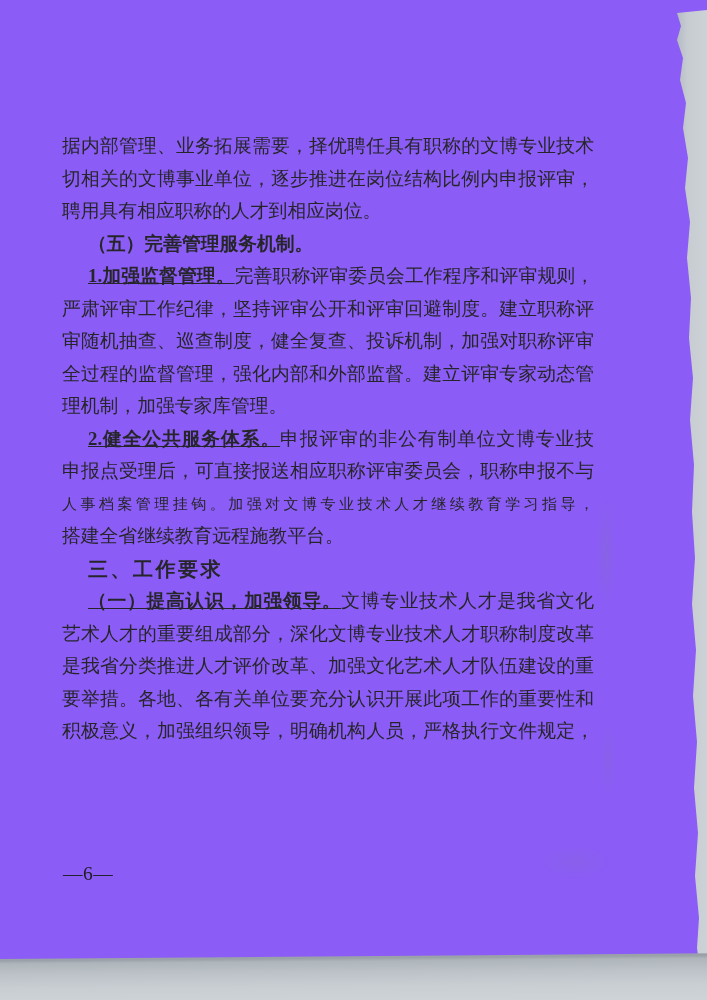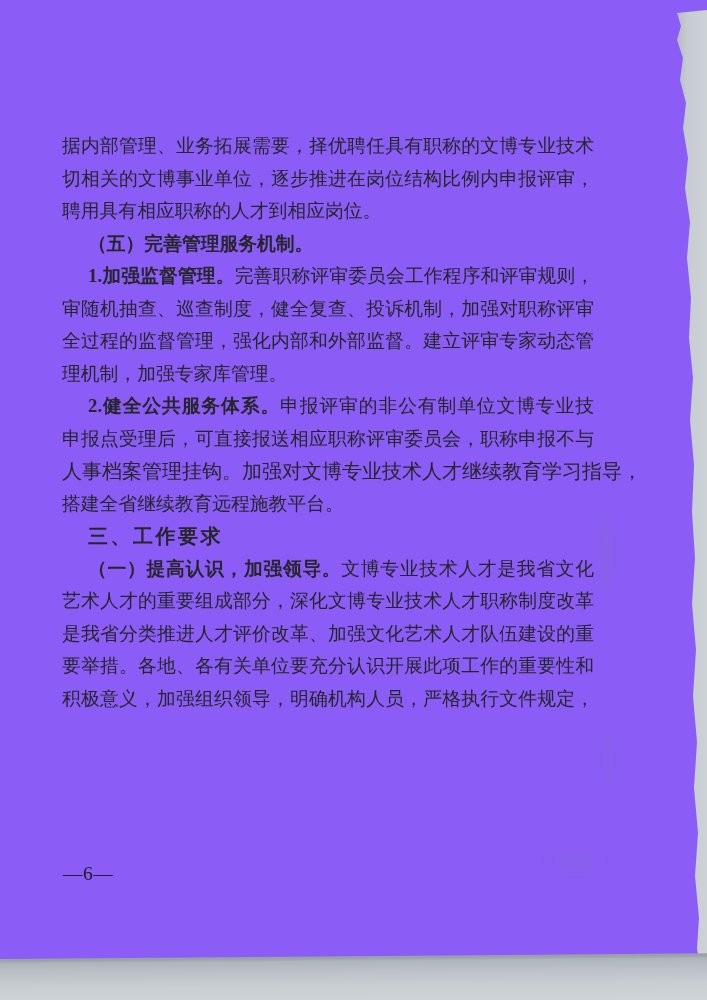--- a/index.html
+++ b/index.html
@@ -9,28 +9,28 @@
     font-family:"Liberation Serif","DejaVu Serif",serif;
   }
   
   .text-block{
     position:absolute;left:62px;top:130px;width:532px;
     font-size:18.8px;line-height:32.5px;color:#26262a;
   }
   .line{height:32.5px;white-space:nowrap;text-align:justify;}
   .line.full{text-align:justify;text-align-last:justify;text-justify:inter-character;}
   .line.end{text-align:left;text-align-last:left;}
-  .line.tight{font-size:20px;}
+  .line.tight{font-size:15px;}
   .line.para{padding-left:26px;text-align:justify;text-align-last:justify;text-justify:inter-character;}
   .line.head-kai{padding-left:26px;text-align:left;text-align-last:left;font-weight:700;}
   .line.head-hei{
     padding-left:26px;text-align:left;text-align-last:left;font-weight:700;
     font-family:"Liberation Sans","DejaVu Sans",sans-serif;letter-spacing:2.5px;font-size:20px;
   }
-  .lead{font-weight:700;}
+  .lead{font-weight:700;text-decoration:underline;}
   
   .page-number{
     position:absolute;left:63px;top:863px;
     font-size:19.5px;color:#1d1d20;letter-spacing:0.5px;
   }
   
   .torn-svg{position:absolute;left:0;top:0;pointer-events:none;}
   
   .bottom-band{
     position:absolute;left:-10px;top:959px;width:740px;height:70px;
@@ -52,20 +52,21 @@
 <body>
 
 <div class="screen">
 
   <div class="text-block">
       <div class="line full"><span>据内部管理、业务拓展需要，择优聘任具有职称的文博专业技术</span></div>
       <div class="line full"><span>切相关的文博事业单位，逐步推进在岗位结构比例内申报评审，</span></div>
       <div class="line end"><span>聘用具有相应职称的人才到相应岗位。</span></div>
       <div class="line head-kai"><span>（五）完善管理服务机制。</span></div>
       <div class="line para"><span class="lead">1.加强监督管理。</span><span>完善职称评审委员会工作程序和评审规则，</span></div>
+      <div class="line full"><span>严肃评审工作纪律，坚持评审公开和评审回避制度。建立职称评</span></div>
       <div class="line full"><span>审随机抽查、巡查制度，健全复查、投诉机制，加强对职称评审</span></div>
       <div class="line full"><span>全过程的监督管理，强化内部和外部监督。建立评审专家动态管</span></div>
       <div class="line end"><span>理机制，加强专家库管理。</span></div>
       <div class="line para"><span class="lead">2.健全公共服务体系。</span><span>申报评审的非公有制单位文博专业技</span></div>
       <div class="line full"><span>申报点受理后，可直接报送相应职称评审委员会，职称申报不与</span></div>
       <div class="line full tight"><span>人事档案管理挂钩。加强对文博专业技术人才继续教育学习指导，</span></div>
       <div class="line end"><span>搭建全省继续教育远程施教平台。</span></div>
       <div class="line head-hei"><span>三、工作要求</span></div>
       <div class="line para"><span class="lead">（一）提高认识，加强领导。</span><span>文博专业技术人才是我省文化</span></div>
       <div class="line full"><span>艺术人才的重要组成部分，深化文博专业技术人才职称制度改革</span></div>

